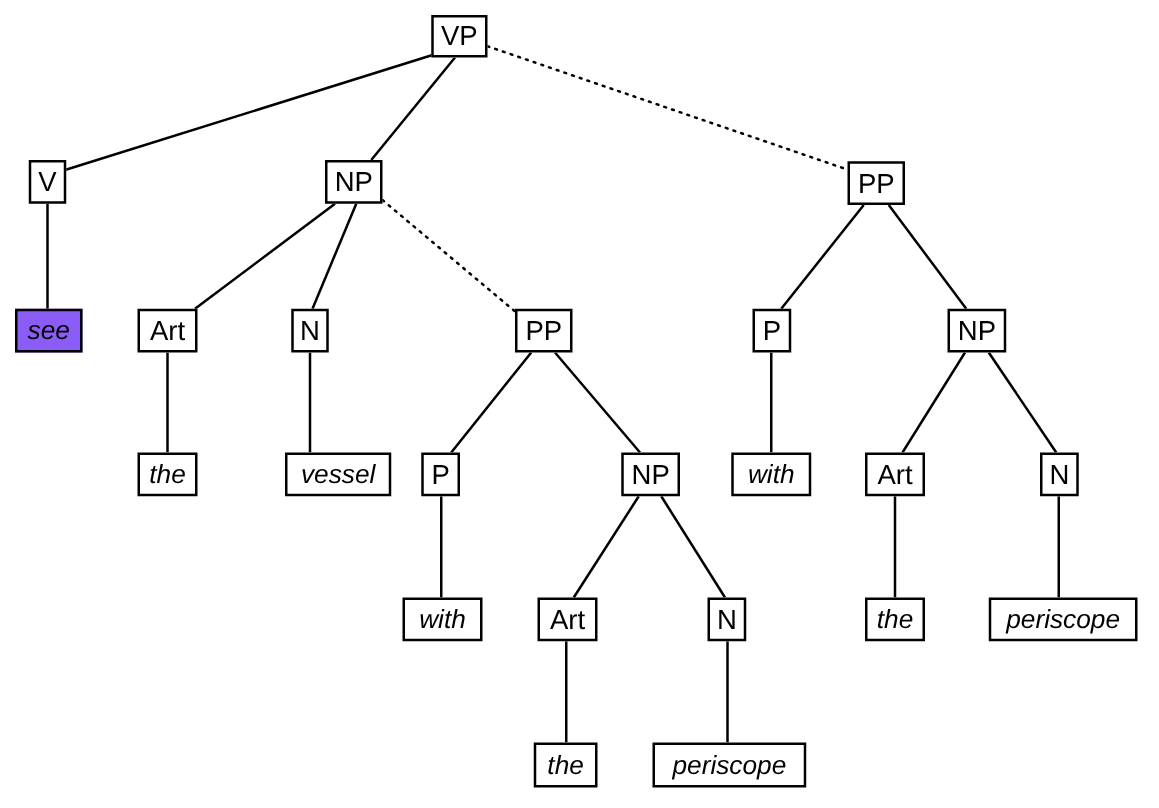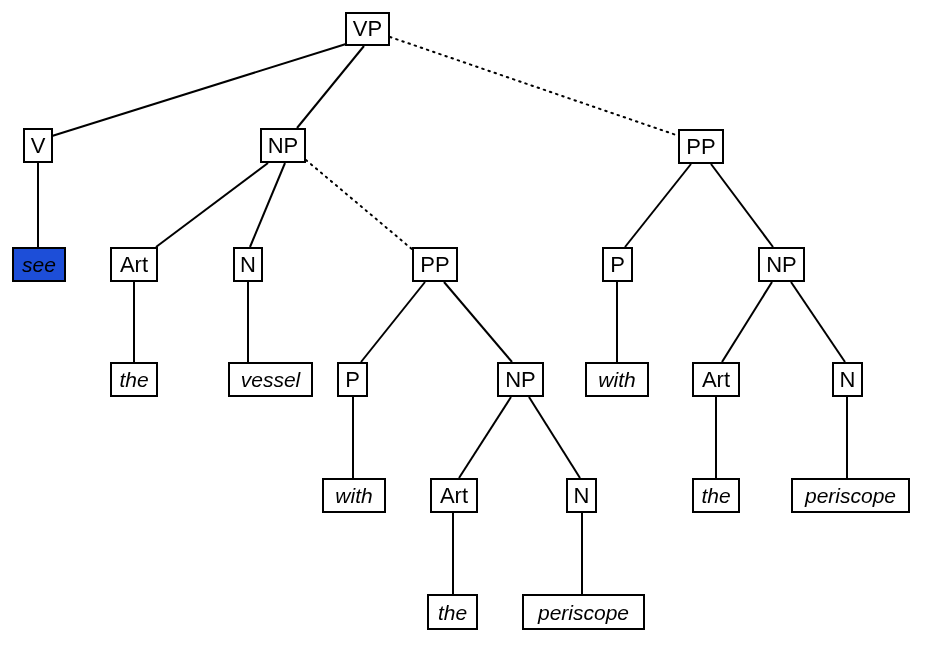--- a/index.html
+++ b/index.html
@@ -74,21 +74,21 @@
       <line x1="772" y1="282" x2="722" y2="362" stroke="#000000" stroke-width="2"></line>
       <line x1="791" y1="282" x2="845" y2="362" stroke="#000000" stroke-width="2"></line>
       <line x1="716" y1="397" x2="716" y2="478" stroke="#000000" stroke-width="2"></line>
       <line x1="847" y1="397" x2="847" y2="478" stroke="#000000" stroke-width="2"></line>
     </svg>
   <div id="node-layer">
       <div class="node cat" style="left: 345px; top: 12px; width: 45px; height: 34px; border-color: rgb(0, 0, 0); background: rgb(255, 255, 255);">VP</div>
       <div class="node cat" style="left: 23px; top: 128px; width: 30px; height: 35px; border-color: rgb(0, 0, 0); background: rgb(255, 255, 255);">V</div>
       <div class="node cat" style="left: 260px; top: 128px; width: 46px; height: 35px; border-color: rgb(0, 0, 0); background: rgb(255, 255, 255);">NP</div>
       <div class="node cat" style="left: 678px; top: 129px; width: 46px; height: 35px; border-color: rgb(0, 0, 0); background: rgb(255, 255, 255);">PP</div>
-      <div class="node term" style="left: 12px; top: 247px; width: 54px; height: 35px; border-color: rgb(0, 0, 0); background: #1d4ed8;">see</div>
+      <div class="node term" style="left: 12px; top: 247px; width: 54px; height: 35px; border-color: rgb(0, 0, 0); background: #8b5cf6;">see</div>
       <div class="node cat" style="left: 110px; top: 247px; width: 48px; height: 35px; border-color: rgb(0, 0, 0); background: rgb(255, 255, 255);">Art</div>
       <div class="node cat" style="left: 233px; top: 247px; width: 30px; height: 35px; border-color: rgb(0, 0, 0); background: rgb(255, 255, 255);">N</div>
       <div class="node cat" style="left: 412px; top: 247px; width: 46px; height: 35px; border-color: rgb(0, 0, 0); background: rgb(255, 255, 255);">PP</div>
       <div class="node cat" style="left: 602px; top: 247px; width: 31px; height: 35px; border-color: rgb(0, 0, 0); background: rgb(255, 255, 255);">P</div>
       <div class="node cat" style="left: 758px; top: 247px; width: 47px; height: 35px; border-color: rgb(0, 0, 0); background: rgb(255, 255, 255);">NP</div>
       <div class="node term" style="left: 110px; top: 362px; width: 48px; height: 35px; border-color: rgb(0, 0, 0); background: rgb(255, 255, 255);">the</div>
       <div class="node term" style="left: 208px; top: 362px; width: 85px; height: 35px; border-color: rgb(0, 0, 0); background: rgb(255, 255, 255); margin-left: 20px;">vessel</div>
       <div class="node cat" style="left: 337px; top: 362px; width: 31px; height: 35px; border-color: rgb(0, 0, 0); background: rgb(255, 255, 255);">P</div>
       <div class="node cat" style="left: 497px; top: 362px; width: 47px; height: 35px; border-color: rgb(0, 0, 0); background: rgb(255, 255, 255);">NP</div>
       <div class="node term" style="left: 585px; top: 362px; width: 64px; height: 35px; border-color: rgb(0, 0, 0); background: rgb(255, 255, 255);">with</div>

